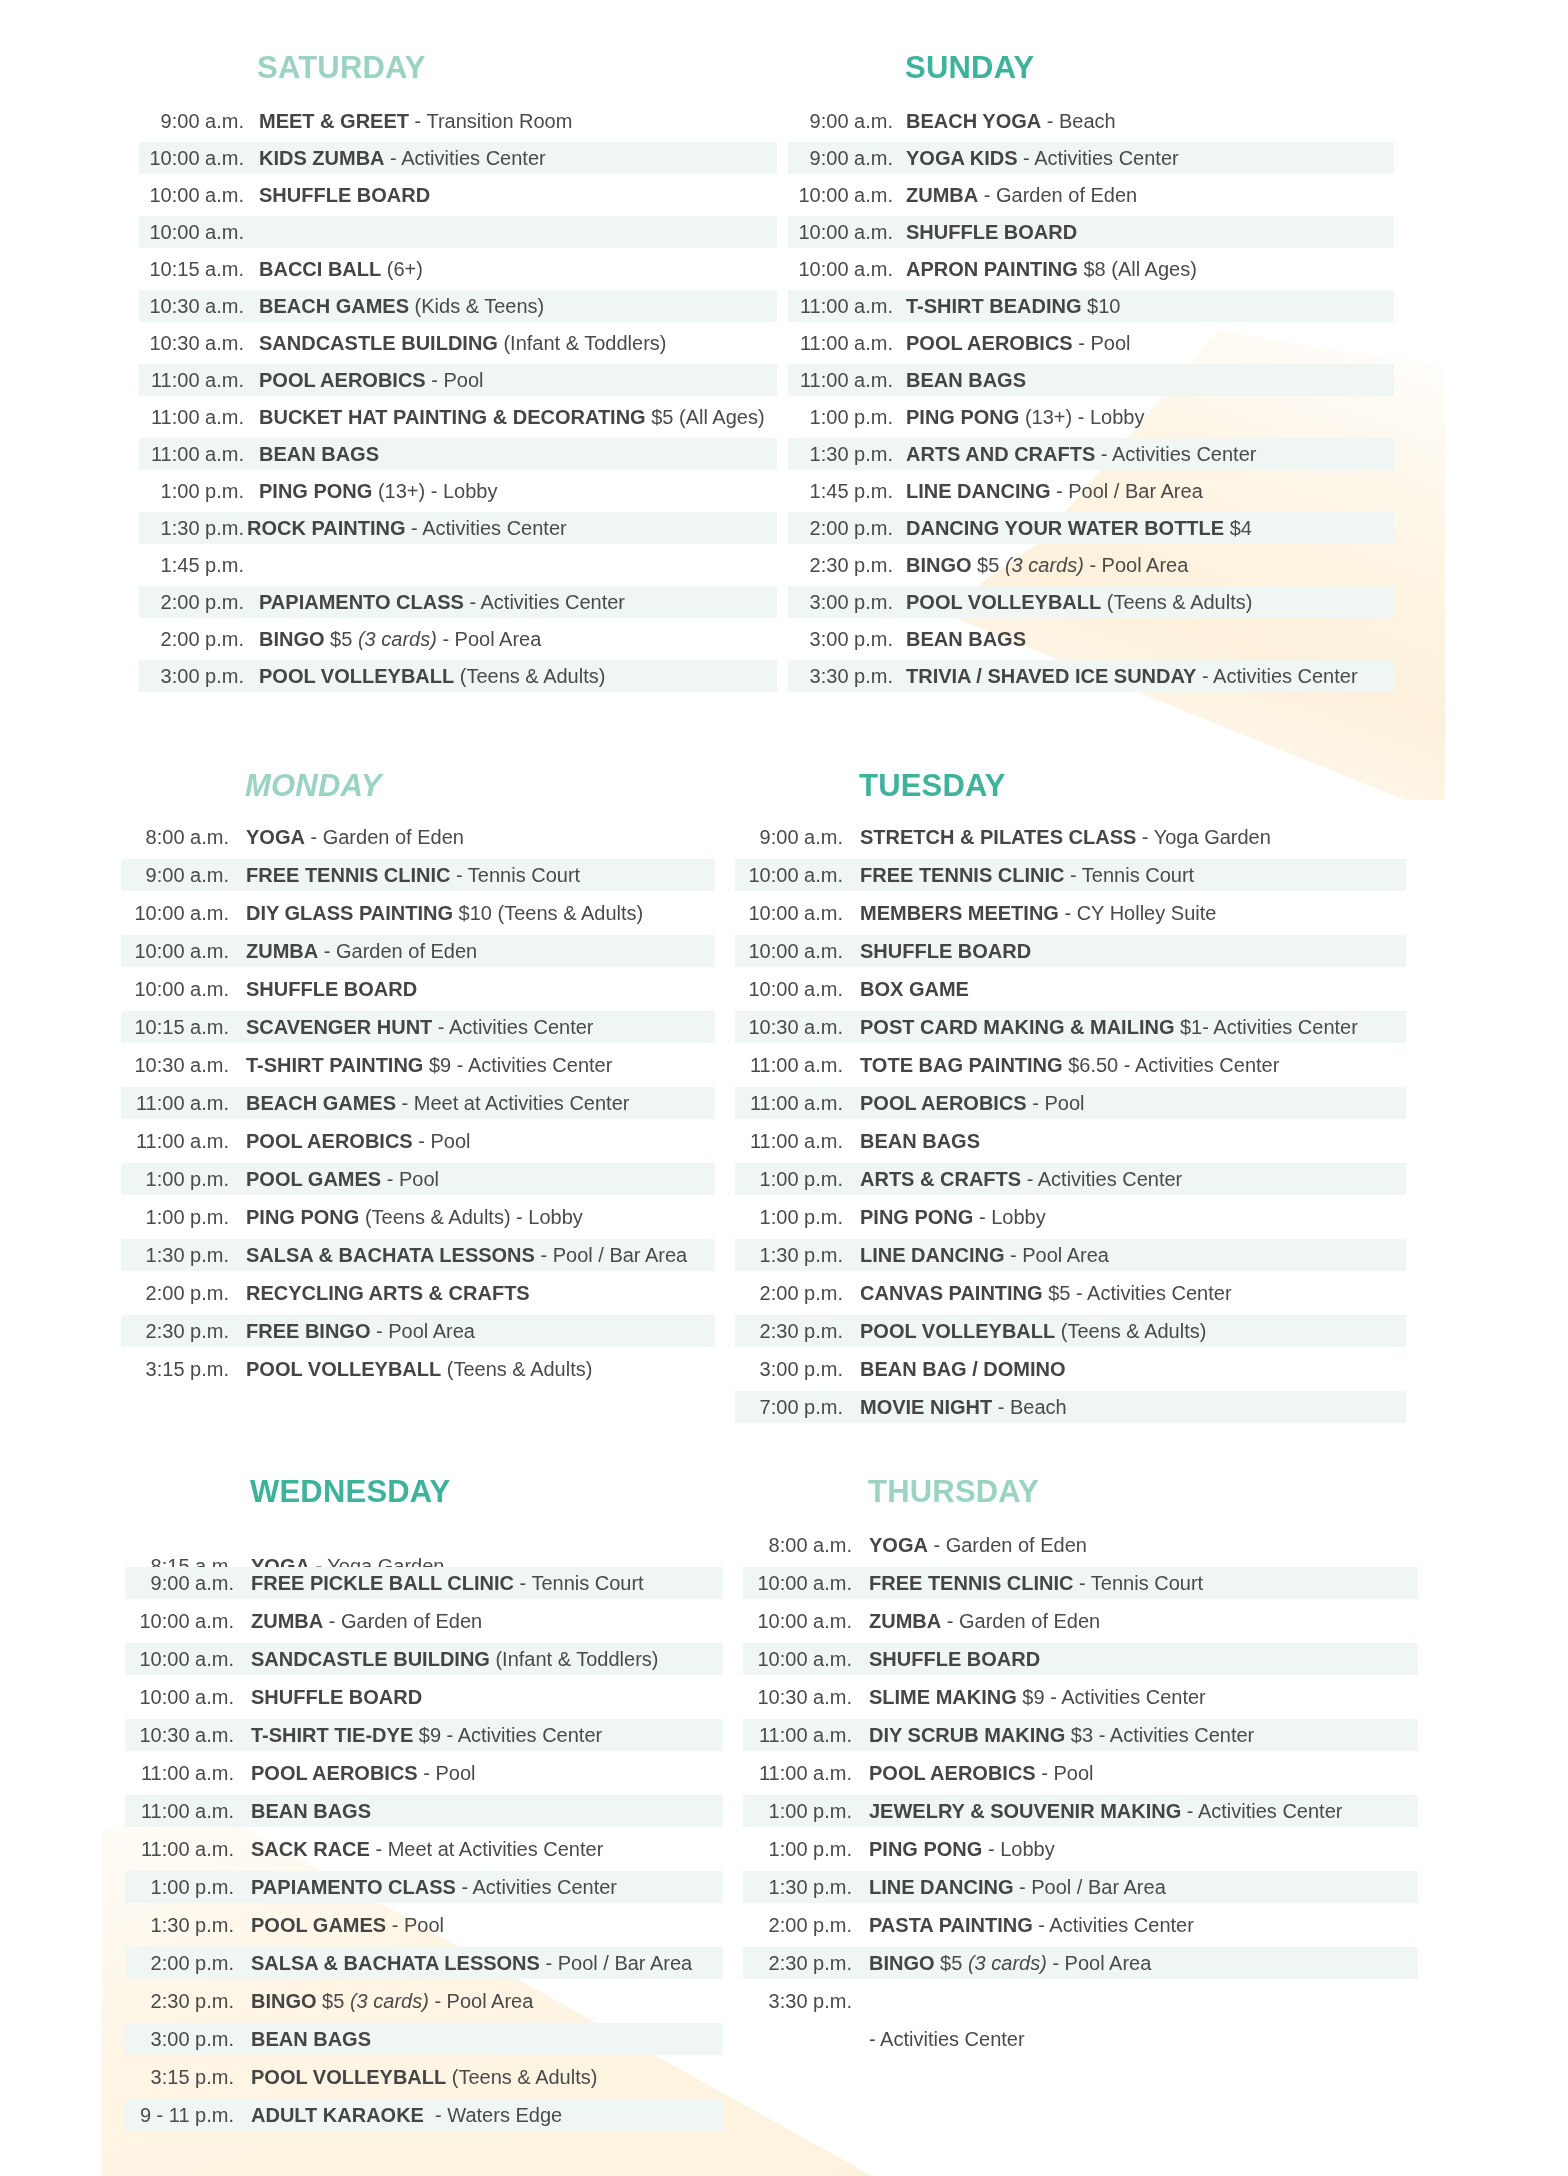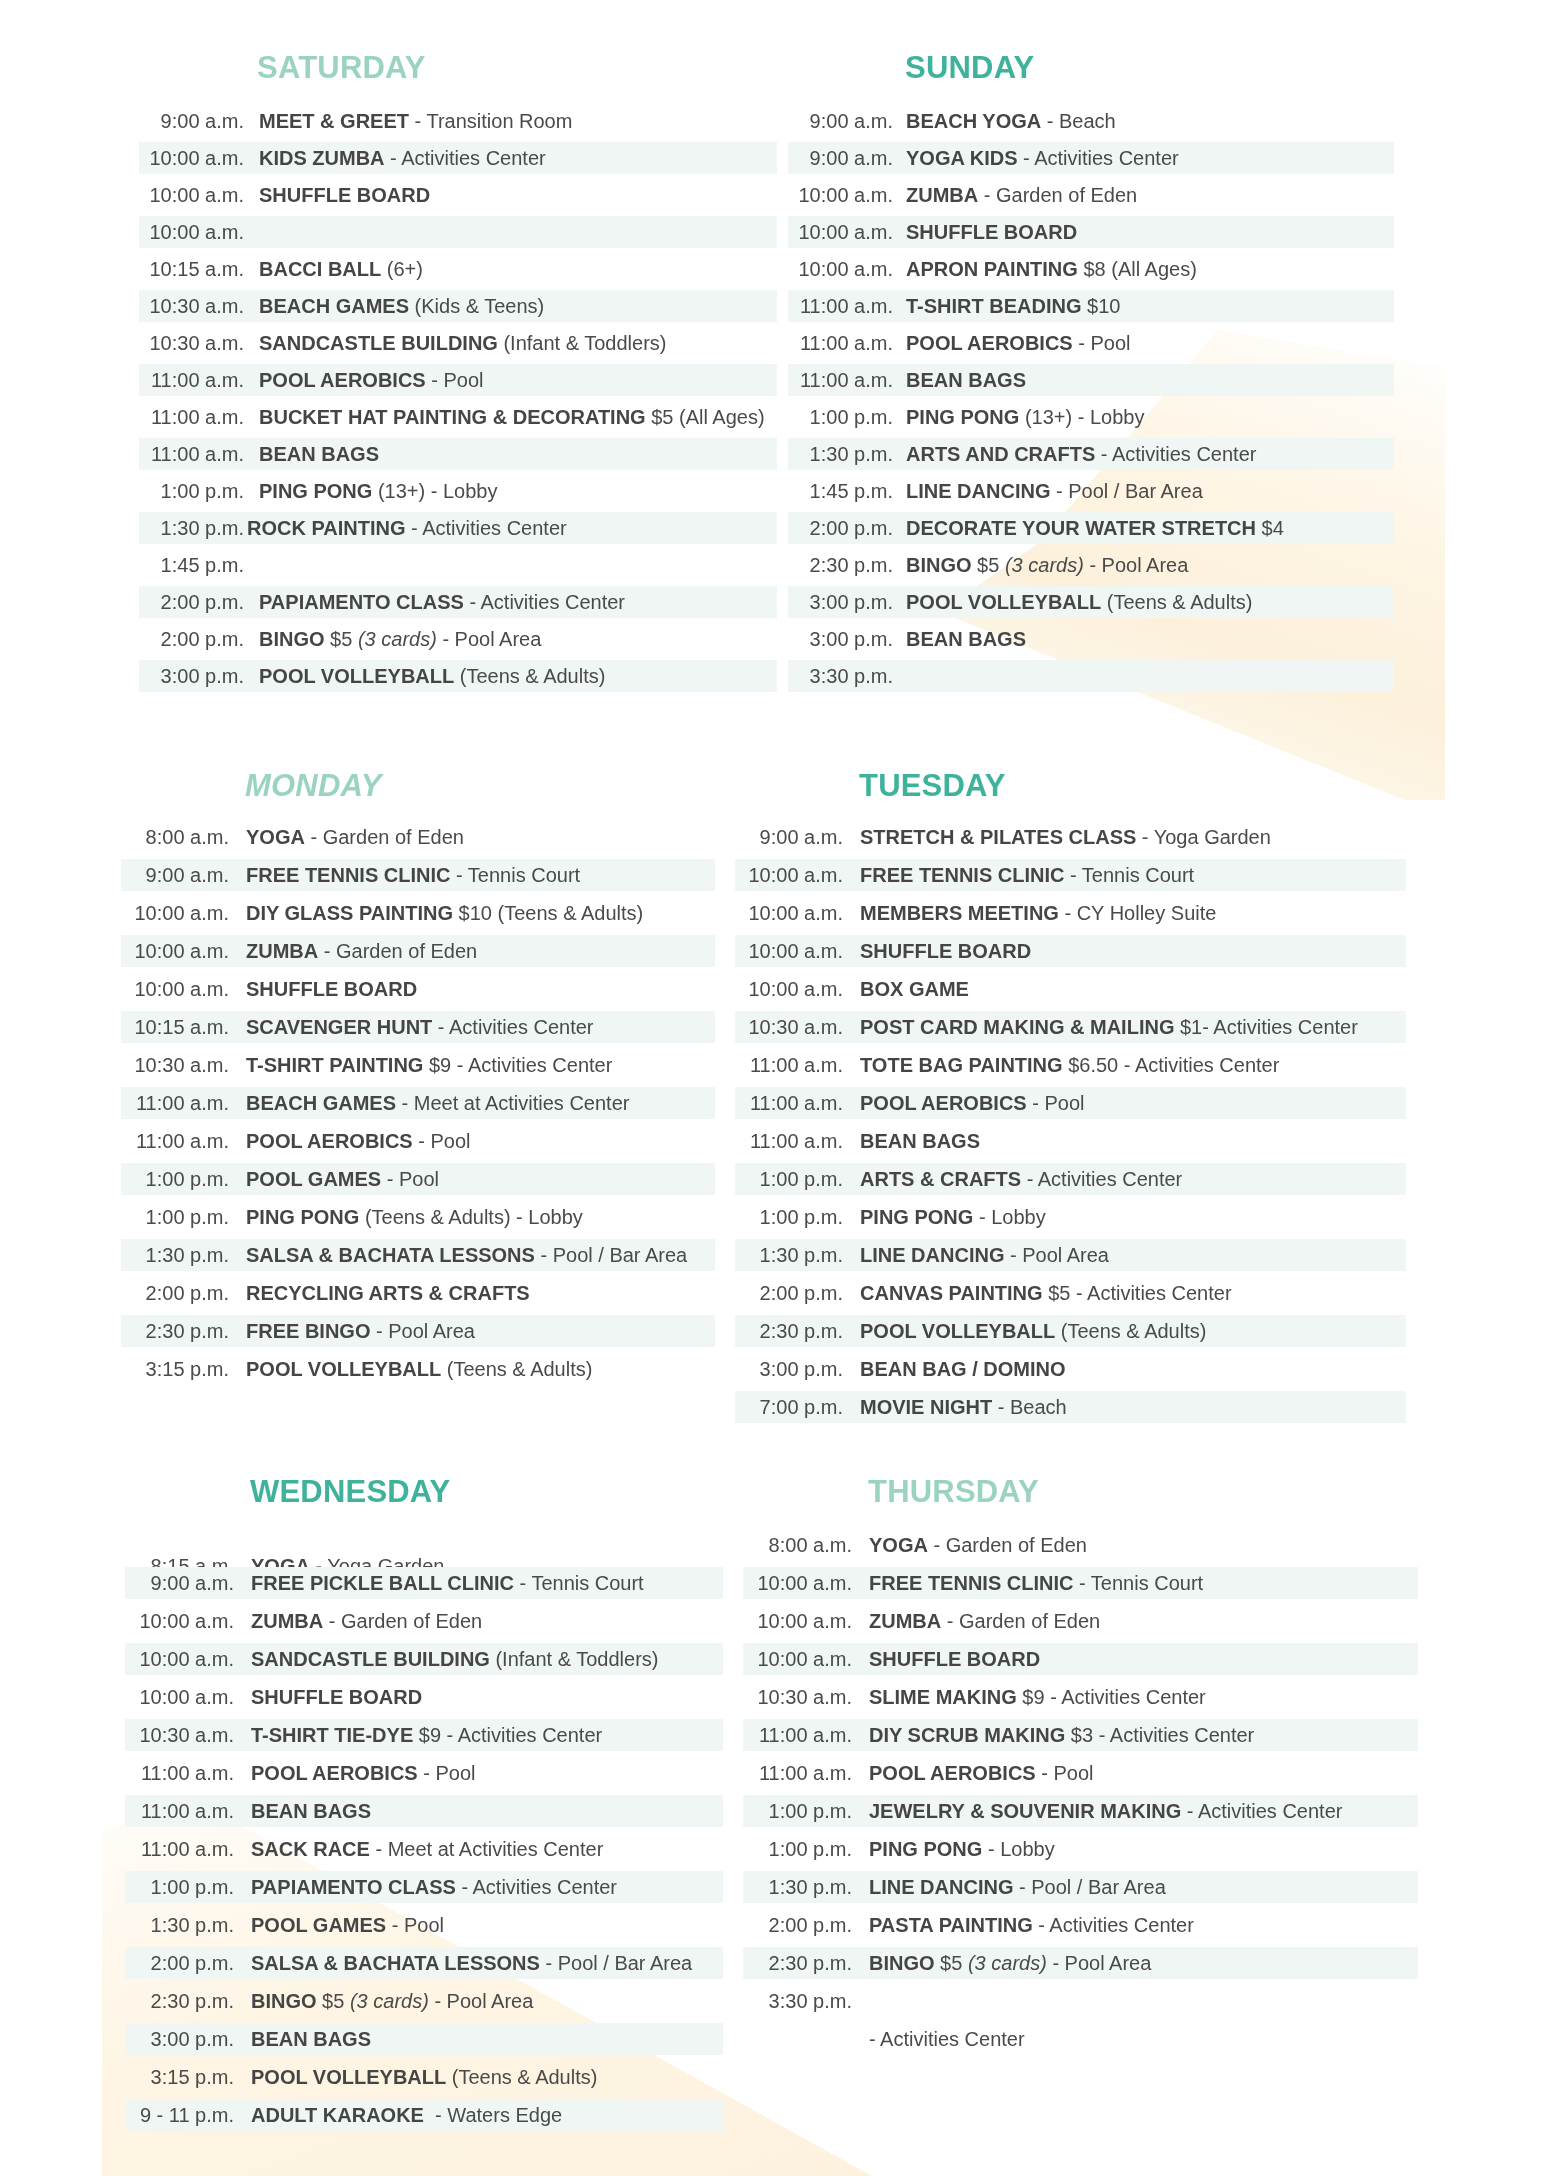--- a/index.html
+++ b/index.html
@@ -158,36 +158,37 @@
       <div class="row band" style="top: 438px; left: 788px; width: 606px;">
         <span class="time" style="right: 501px;">1:30 p.m.</span>
         <span class="act" style="left: 118px;"><b>ARTS AND CRAFTS</b><span class="sp"> - Activities Center</span></span>
       </div>
       <div class="row" style="top: 475px; left: 788px; width: 606px;">
         <span class="time" style="right: 501px;">1:45 p.m.</span>
         <span class="act" style="left: 118px;"><b>LINE DANCING</b><span class="sp"> - Pool / Bar Area</span></span>
       </div>
       <div class="row band" style="top: 512px; left: 788px; width: 606px;">
         <span class="time" style="right: 501px;">2:00 p.m.</span>
-        <span class="act" style="left: 118px;"><b>DECORATE YOUR WATER STRETCH</b><span class="sp"> $4</span></span>
+        <span class="act" style="left: 118px;"><b>DANCING YOUR WATER BOTTLE</b><span class="sp"> $4</span></span>
       </div>
       <div class="row" style="top: 549px; left: 788px; width: 606px;">
         <span class="time" style="right: 501px;">2:30 p.m.</span>
         <span class="act" style="left: 118px;"><b>BINGO</b><span class="sp"> $5 </span><i>(3 cards)</i><span class="sp"> - Pool Area</span></span>
       </div>
       <div class="row band" style="top: 586px; left: 788px; width: 606px;">
         <span class="time" style="right: 501px;">3:00 p.m.</span>
         <span class="act" style="left: 118px;"><b>POOL VOLLEYBALL</b><span class="sp"> (Teens &amp; Adults)</span></span>
       </div>
       <div class="row" style="top: 623px; left: 788px; width: 606px;">
         <span class="time" style="right: 501px;">3:00 p.m.</span>
         <span class="act" style="left: 118px;"><b>BEAN BAGS</b><span class="sp"></span></span>
       </div>
       <div class="row band" style="top: 660px; left: 788px; width: 606px;">
         <span class="time" style="right: 501px;">3:30 p.m.</span>
+        <span class="act" style="left: 118px;"><b>TRIVIA / SHAVED ICE SUNDAY</b><span class="sp"> - Activities Center</span></span>
       </div>
     </div>
 </section>
 
 <section class="day" style="left:0;top:0;">
   <h2 class="day-title light" style="left:245px;top:768px;font-style:italic;">MONDAY</h2>
   <div class="rows">
       <div class="row" style="top: 821px; left: 121px; width: 594px;">
         <span class="time" style="right: 486px;">8:00 a.m.</span>
         <span class="act" style="left: 125px;"><b>YOGA</b><span class="sp"> - Garden of Eden</span></span>

